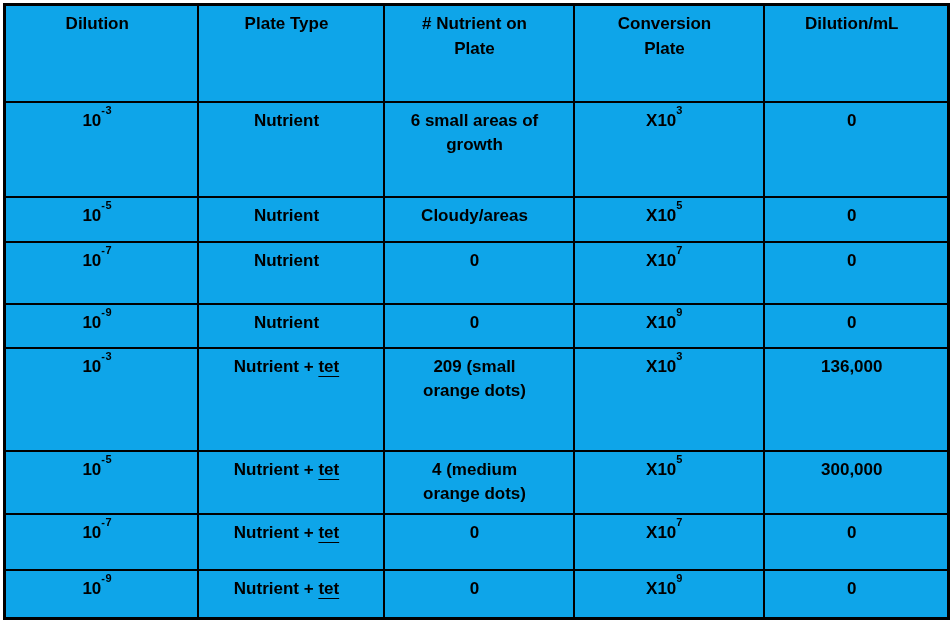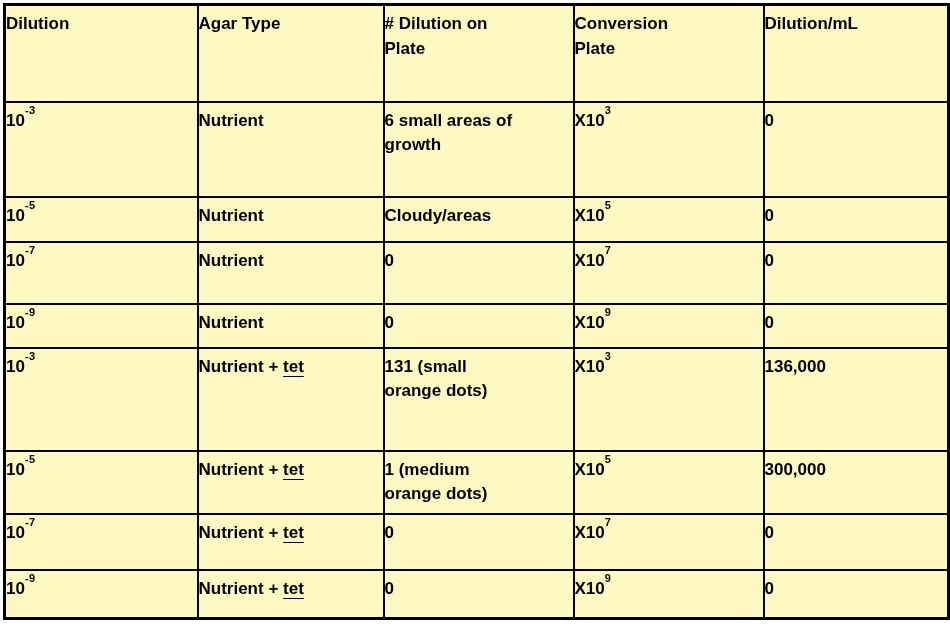--- a/index.html
+++ b/index.html
@@ -13,27 +13,27 @@
   }
   .doc-table {
     border-collapse: collapse;
     table-layout: fixed;
     margin: 3px 0 0 3px;
     width: 944px;
   }
   .doc-table td, .doc-table th {
     border: 2px solid #000000;
     vertical-align: top;
-    text-align: left;
+    text-align: center;
     padding: 6px 8px 6px 0;
     font-size: 17px;
     font-weight: 600;
     line-height: 1.45;
     white-space: pre-line;
-    background: #fef9c3;
+    background: #0ea5e9;
     overflow: hidden;
   }
   .doc-table tr > *:first-child { border-left-width: 3px; }
   .doc-table tr > *:last-child  { border-right-width: 3px; }
   .doc-table tr:first-child > * { border-top-width: 3px; }
   .doc-table tr:last-child > *  { border-bottom-width: 3px; }
   
   col.c1 { width: 193px; }
   col.c2 { width: 186px; }
   col.c3 { width: 190px; }
@@ -63,22 +63,22 @@
     <col class="c1">
       <col class="c2">
       <col class="c3">
       <col class="c4">
       <col class="c5">
   </colgroup>
 
   <tbody>
       <tr style="height:97px;">
     <td>Dilution</td>
-    <td>Agar Type</td>
-    <td># Dilution on
+    <td>Plate Type</td>
+    <td># Nutrient on
 Plate</td>
     <td>Conversion
 Plate</td>
     <td>Dilution/mL</td>
   </tr>
 
   <tr style="height:95px;">
     <td><span>10</span><sup class="exp">-3</sup></td>
     <td><span>Nutrient</span></td>
     <td>6 small areas of
@@ -107,30 +107,30 @@
     <td><span>10</span><sup class="exp">-9</sup></td>
     <td><span>Nutrient</span></td>
     <td>0</td>
     <td><span>X10</span><sup class="exp">9</sup></td>
     <td>0</td>
   </tr>
 
   <tr style="height:103px;">
     <td><span>10</span><sup class="exp">-3</sup></td>
     <td><span>Nutrient + </span><span class="misspelled">tet</span></td>
-    <td>131 (small
+    <td>209 (small
 orange dots)</td>
     <td><span>X10</span><sup class="exp">3</sup></td>
     <td>136,000</td>
   </tr>
 
   <tr style="height:53px;">
     <td><span>10</span><sup class="exp">-5</sup></td>
     <td><span>Nutrient + </span><span class="misspelled">tet</span></td>
-    <td>1 (medium
+    <td>4 (medium
 orange dots)</td>
     <td><span>X10</span><sup class="exp">5</sup></td>
     <td>300,000</td>
   </tr>
 
   <tr style="height:56px;">
     <td><span>10</span><sup class="exp">-7</sup></td>
     <td><span>Nutrient + </span><span class="misspelled">tet</span></td>
     <td>0</td>
     <td><span>X10</span><sup class="exp">7</sup></td>

